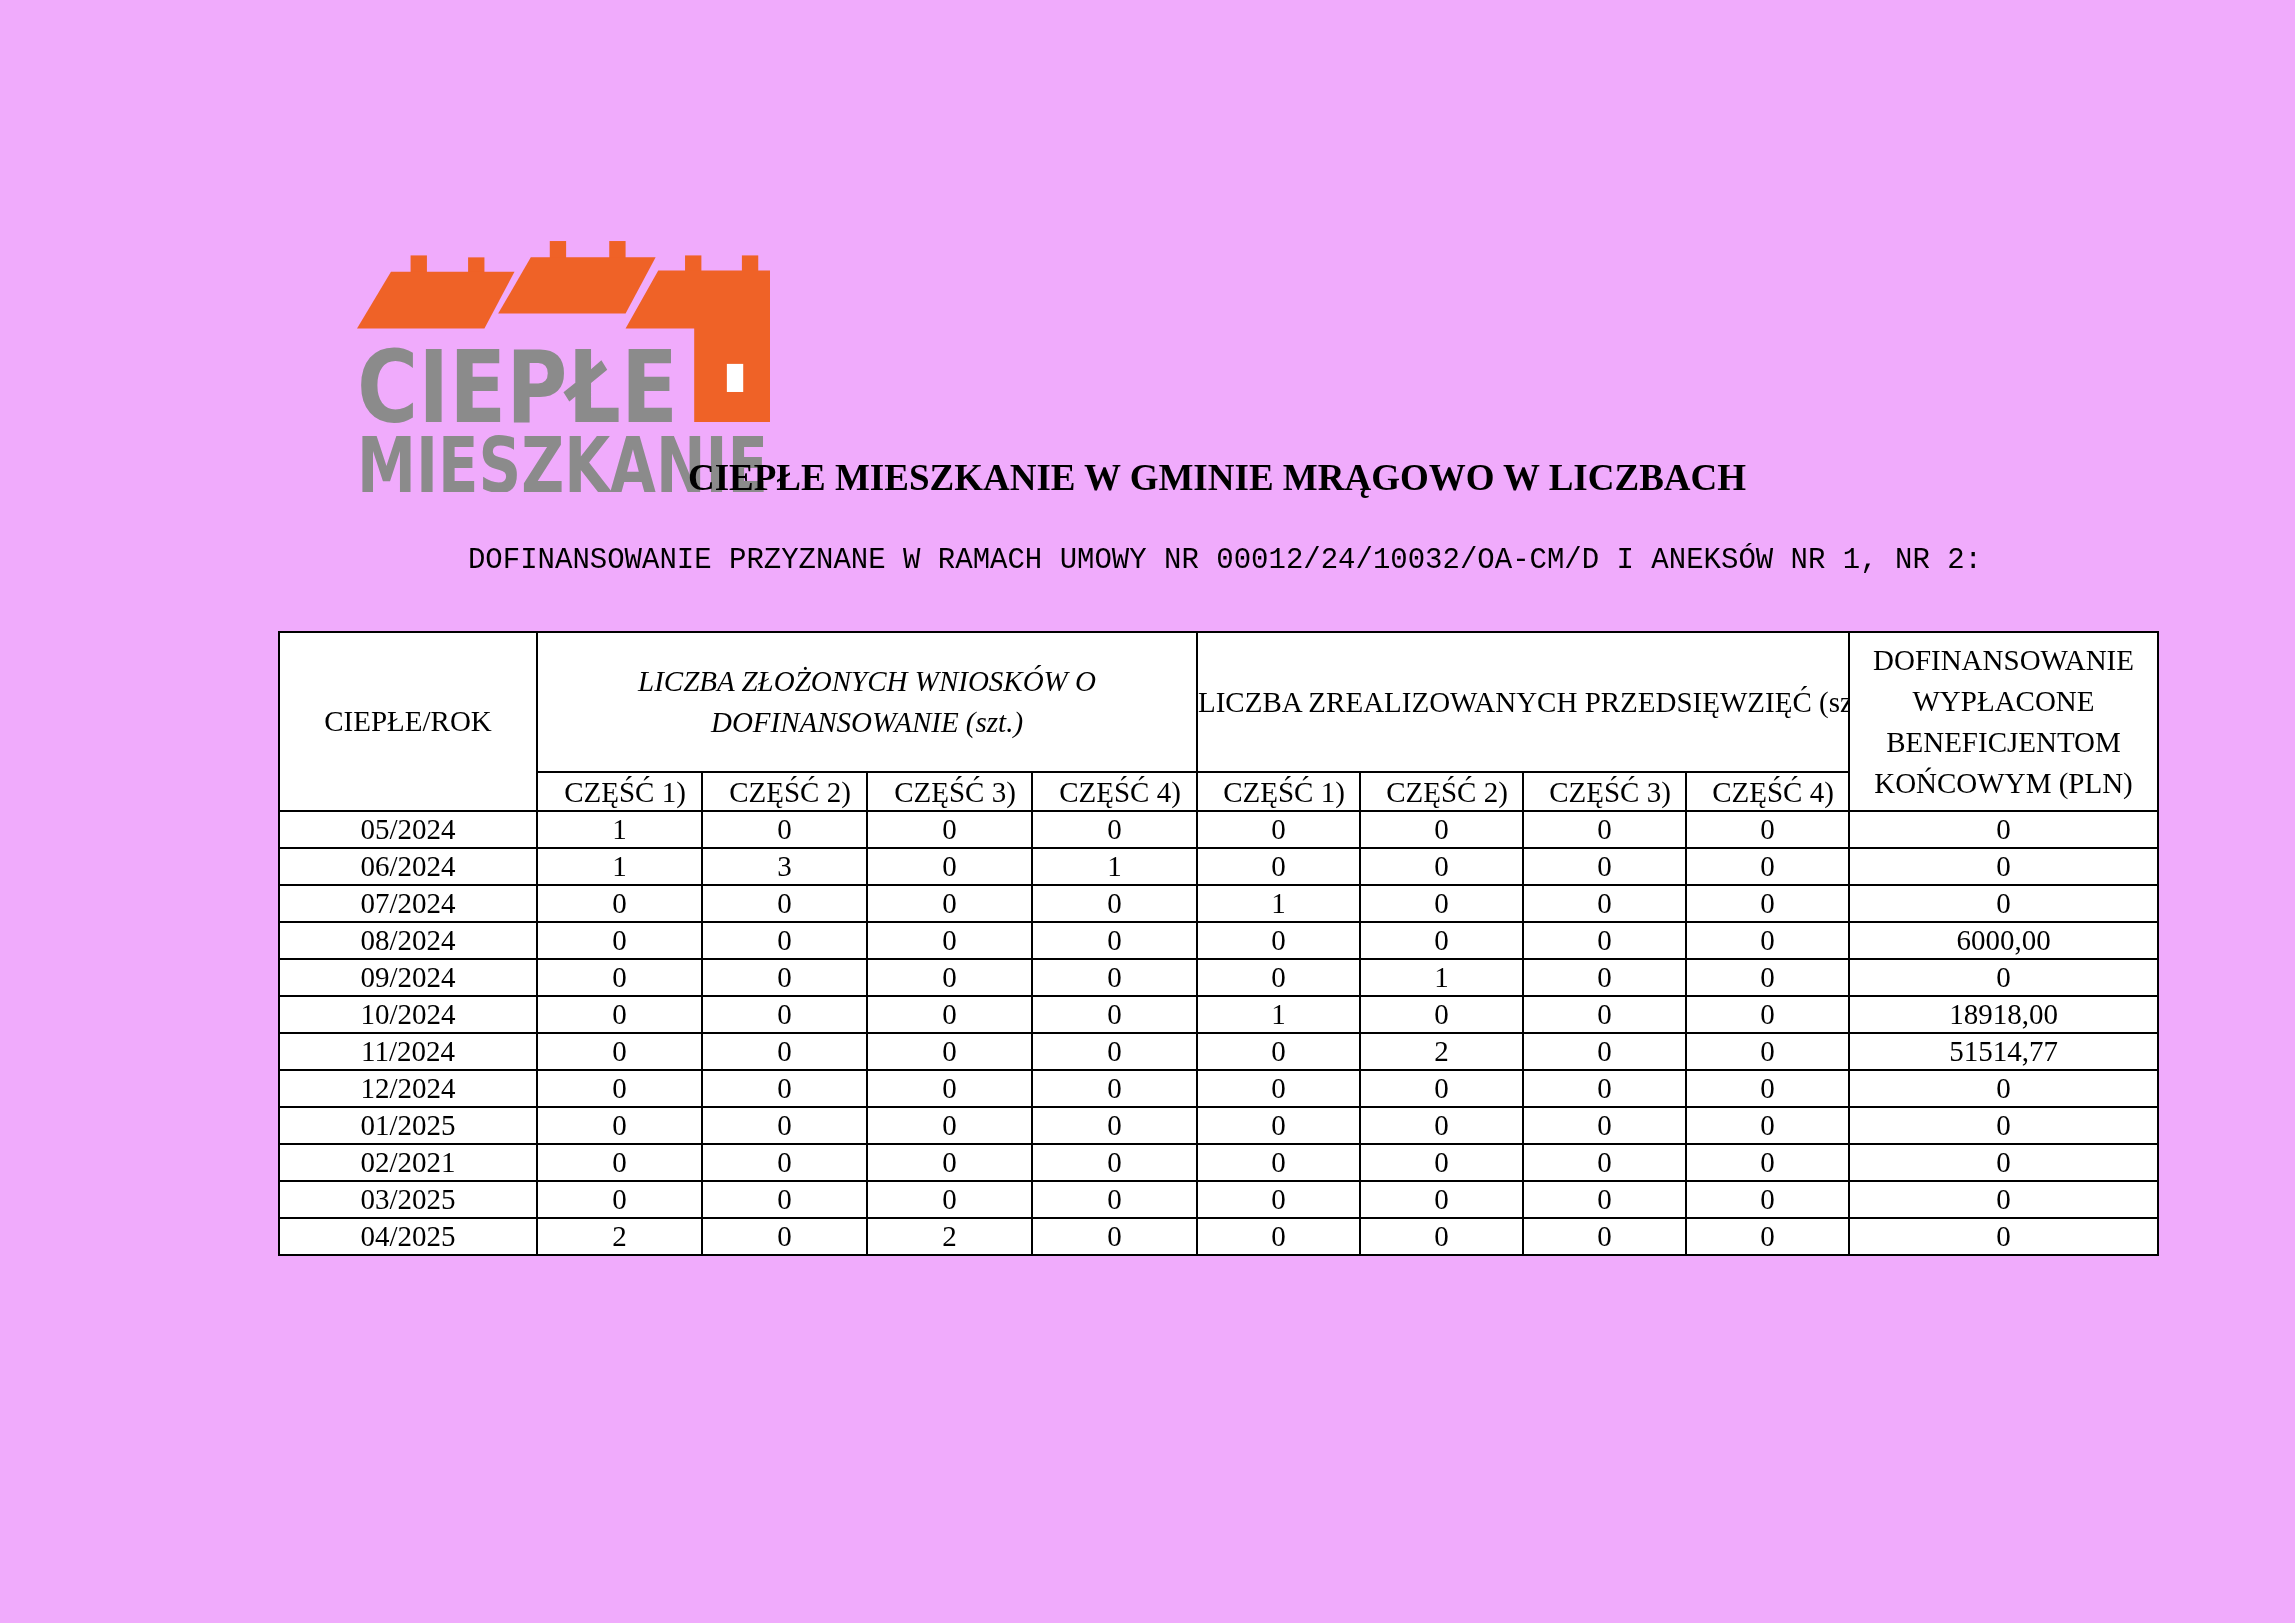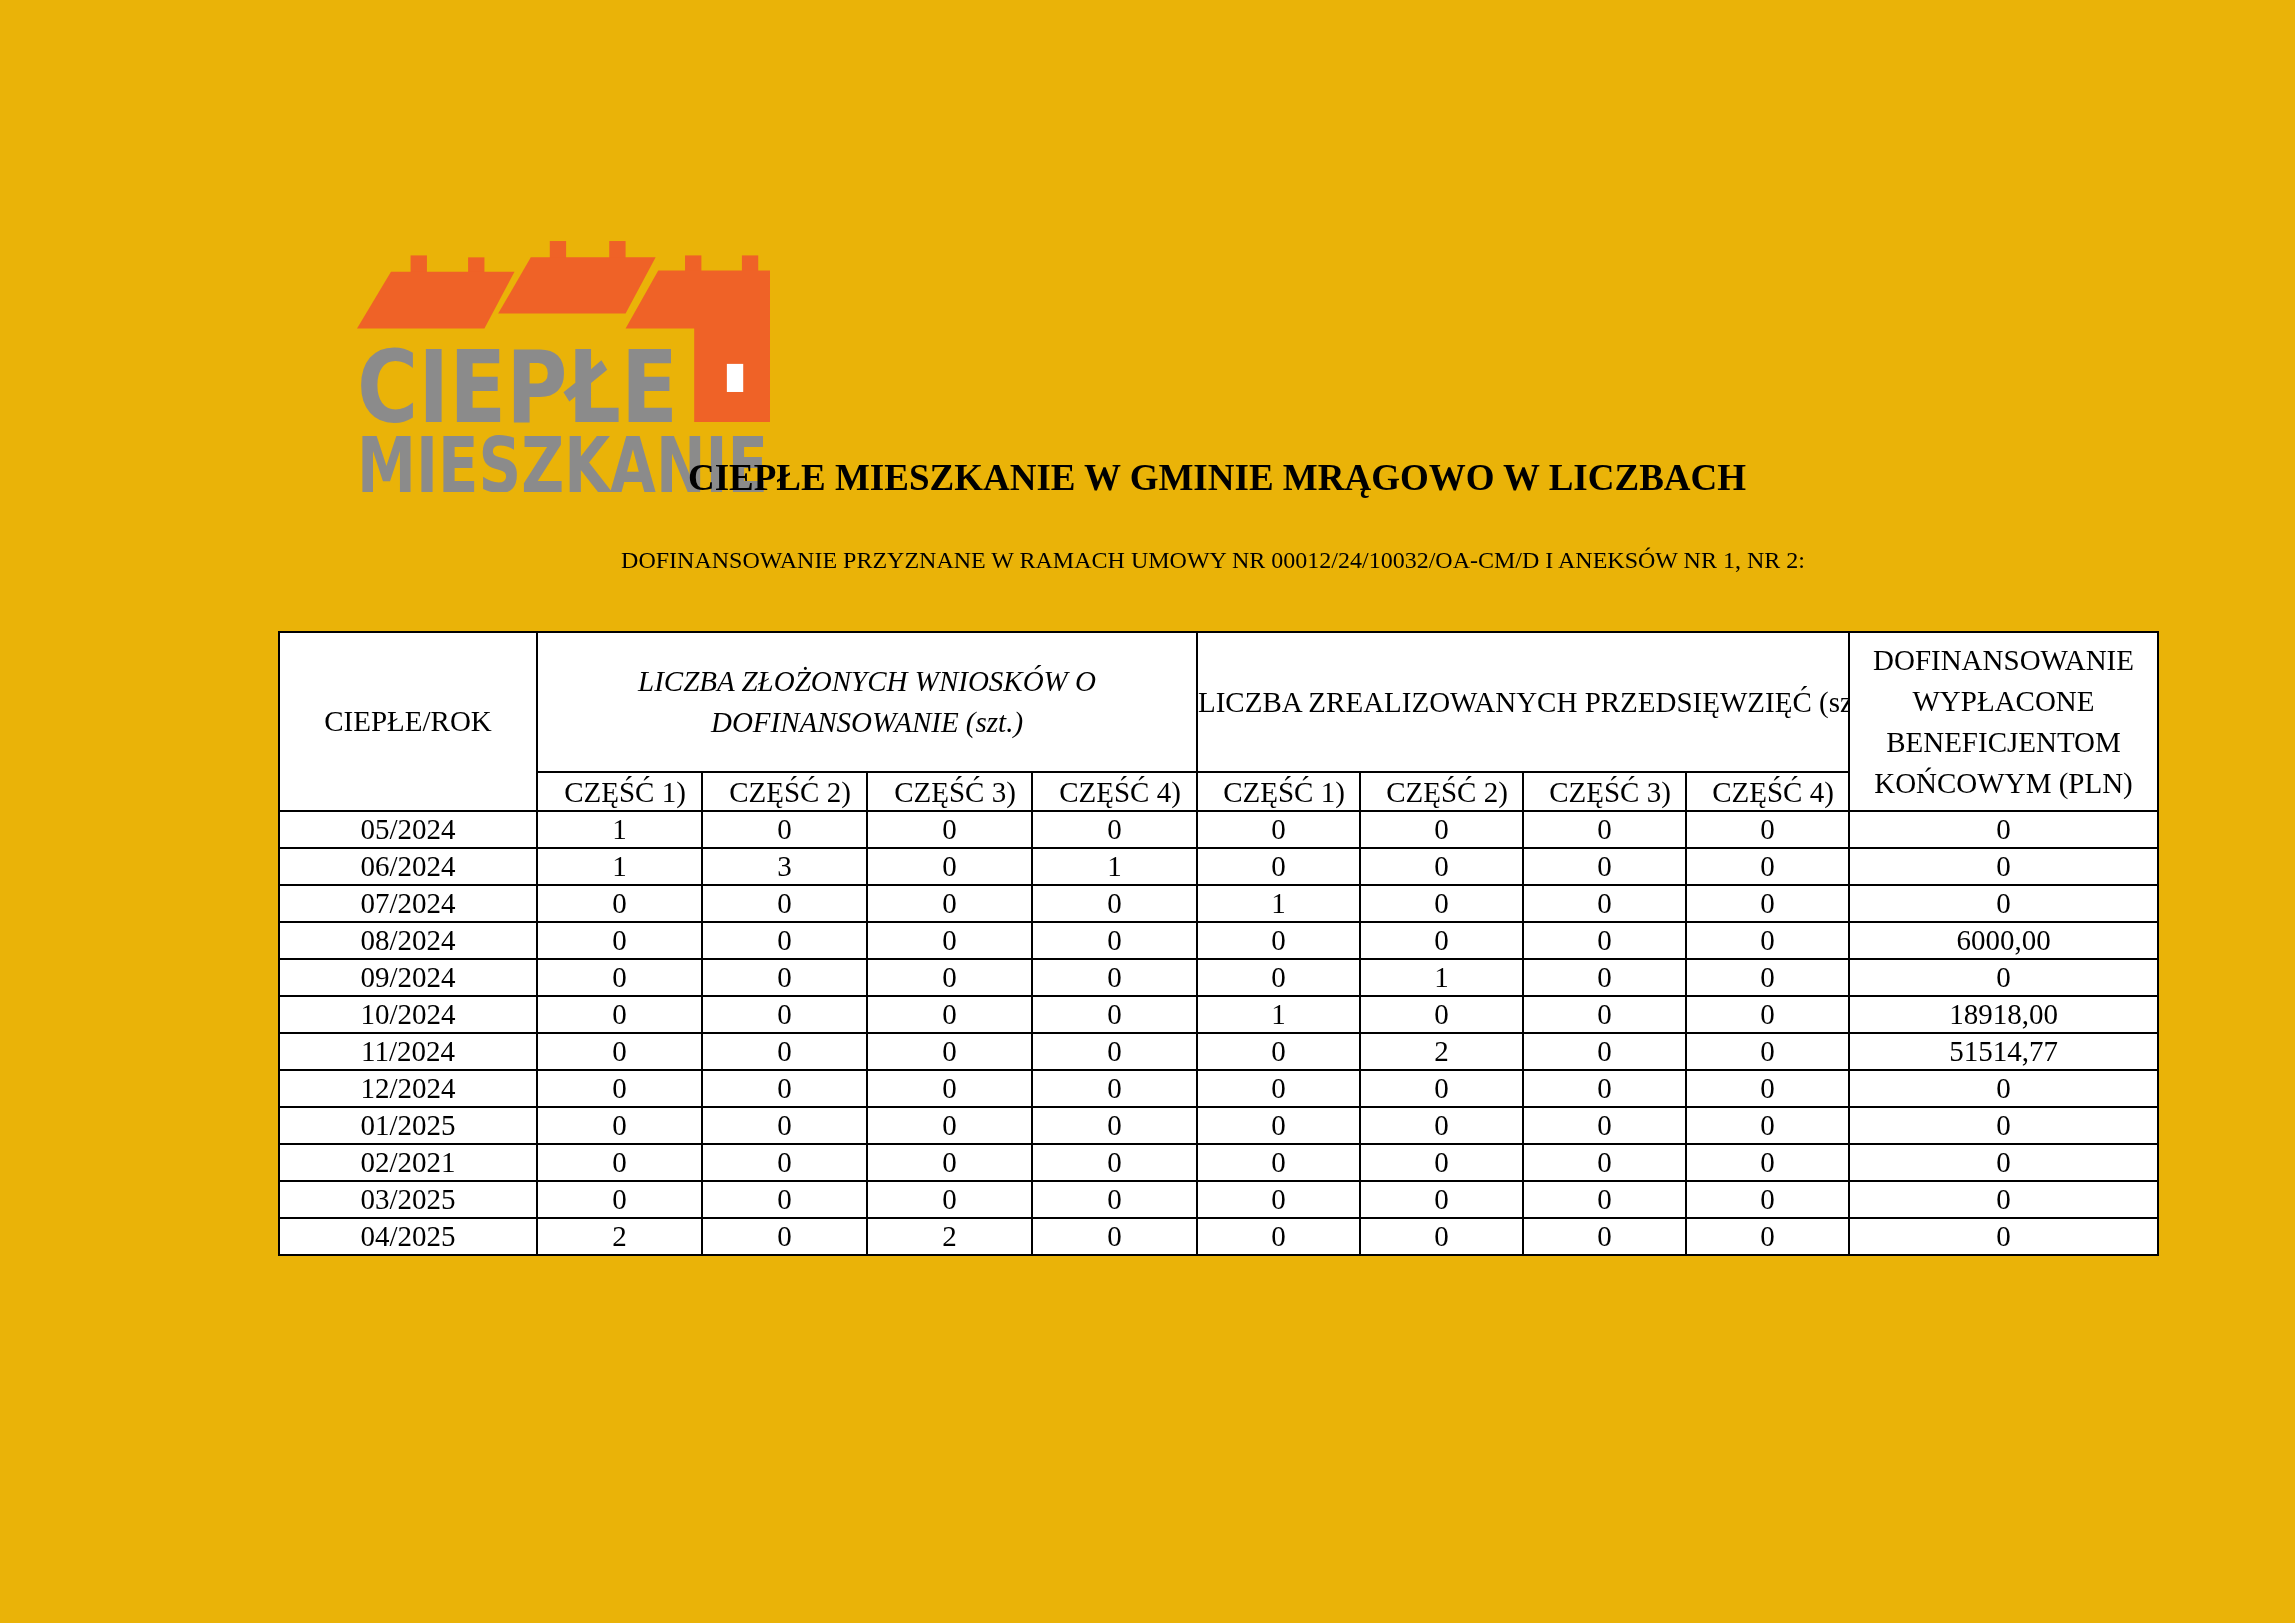--- a/index.html
+++ b/index.html
@@ -12,21 +12,21 @@
     height: 1623px;
     position: relative;
     font-family: "Liberation Serif", serif;
     color: #000;
   }
   .page {
     position: absolute;
     left: 0; top: 0;
     width: 2295px;
     height: 1623px;
-    background: #eab308;
+    background: #f0abfc;
   }
   .logo {
     position: absolute;
     left: 357px;
     top: 241px;
     width: 413px;
     height: 251px;
   }
   .doc-title {
     position: absolute;
@@ -34,28 +34,28 @@
     top: 458px;
     width: 1878px;
     text-align: center;
     font-size: 37px;
     font-weight: bold;
     line-height: 39px;
     font-family: "Liberation Serif", serif;
   }
   .doc-subtitle {
     position: absolute;
-    left: 274px;
+    left: 286px;
     top: 543px;
     width: 1878px;
     text-align: center;
-    font-size: 24px;
+    font-size: 29px;
     font-weight: normal;
     line-height: 35px;
-    font-family: Liberation Serif, serif;
+    font-family: Liberation Mono, monospace;
   }
   table.stats {
     position: absolute;
     left: 278px;
     top: 631px;
     width: 1878px;
     border-collapse: collapse;
     table-layout: fixed;
     border: 2.6px solid #000;
   }

